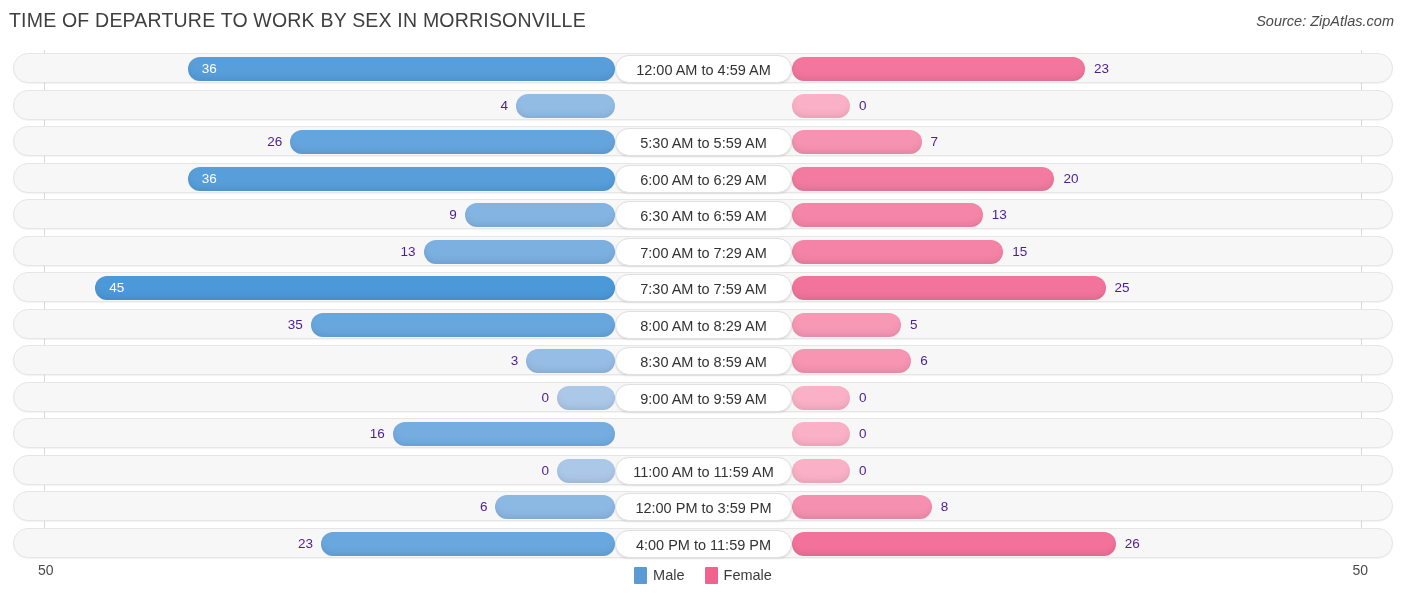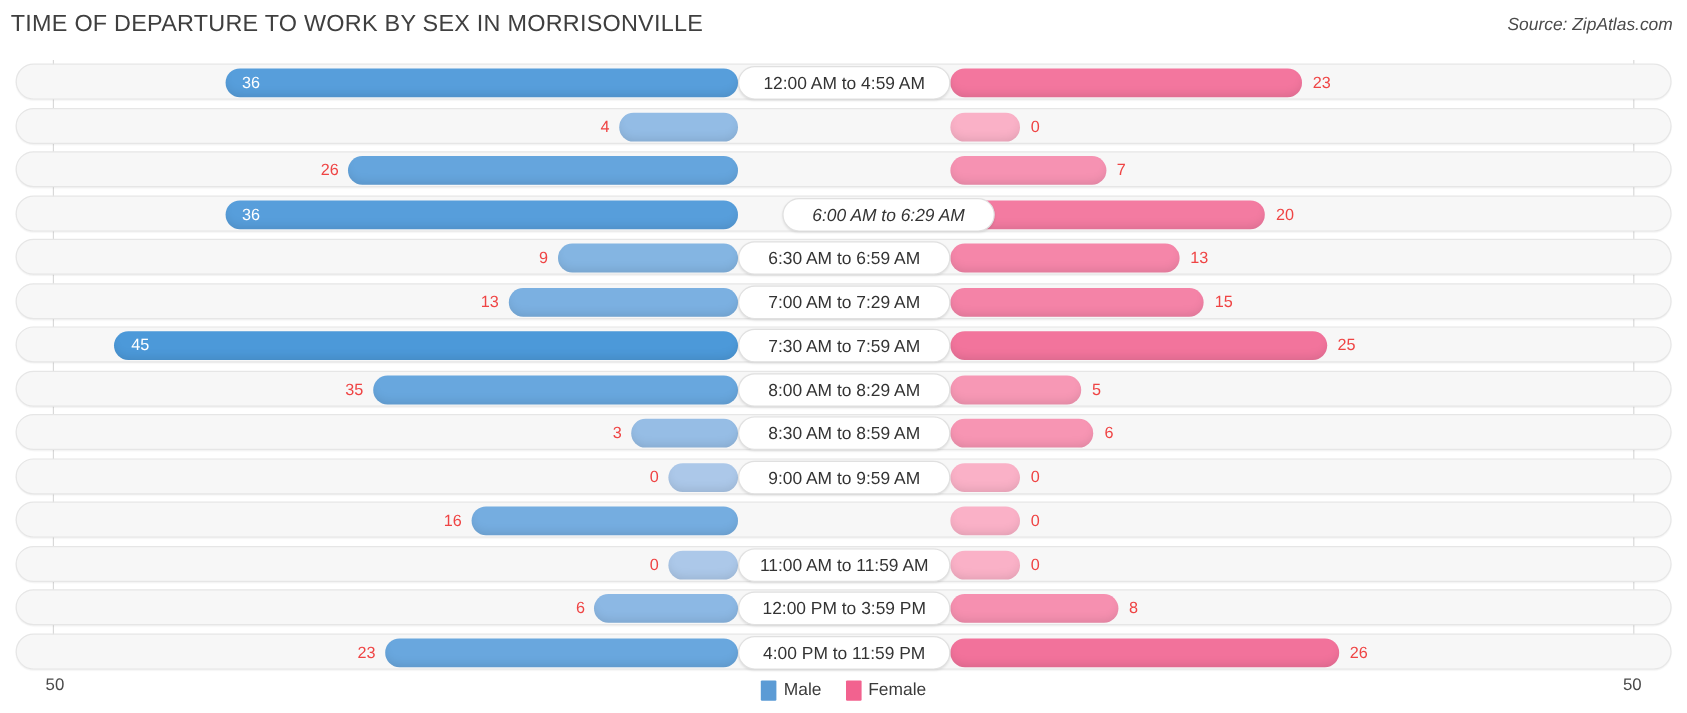--- a/index.html
+++ b/index.html
@@ -54,21 +54,21 @@
     box-shadow:inset 0 -5px 9px -4px rgba(0,0,0,.13);
   }
   .bar-female{
     background:#f2628f;
     box-shadow:inset 0 -5px 9px -4px rgba(0,0,0,.13);
   }
 
   
   .val{
     position:absolute;top:3px;height:24px;line-height:24px;
-    font-size:13.5px;color:#ef4444;white-space:nowrap;
+    font-size:13.5px;color:#4c1d95;white-space:nowrap;
   }
   .val-in{color:#ffffff;}
 
   
   .center-pill{
     position:absolute;top:1px;height:28px;line-height:28px;
     background:#ffffff;
     border:1px solid #e0e0e0;
     border-radius:14px;
     font-size:14.5px;color:#333333;
@@ -121,29 +121,30 @@
           <div class="bar bar-female" style="left: 792px; width: 58px; background: rgb(250, 177, 199);"></div>
           <div class="val" style="left: 859px;">0</div>
         </div>
       </div>
       <div class="row" style="top: 76px;">
         <div class="row-inner" style="left: -14px;">
           <div class="bar bar-male" style="left: 290.24px; width: 324.76px; background: rgb(101, 165, 221);"></div>
           <div class="val" style="left: 260.24px; width: 22px; text-align: right;">26</div>
           <div class="bar bar-female" style="left: 792px; width: 129.54px; background: rgb(246, 146, 178);"></div>
           <div class="val" style="left: 930.54px;">7</div>
+          <div class="center-pill" style="left: 615px; width: 177px;">5:30 AM to 5:59 AM</div>
         </div>
       </div>
       <div class="row" style="top: 112.5px;">
         <div class="row-inner" style="left: -14px;">
           <div class="bar bar-male" style="left: 187.64px; width: 427.36px; background: rgb(87, 158, 219);"></div>
           <div class="val val-in" style="left: 201.64px;">36</div>
           <div class="bar bar-female" style="left: 792px; width: 262.4px; background: rgb(243, 123, 161);"></div>
           <div class="val" style="left: 1063.4px;">20</div>
-          <div class="center-pill" style="left: 652px; width: 177px; font-style: italic;">6:00 AM to 6:29 AM</div>
+          <div class="center-pill" style="left: 615px; width: 177px;">6:00 AM to 6:29 AM</div>
         </div>
       </div>
       <div class="row" style="top: 149px;">
         <div class="row-inner" style="left: -14px;">
           <div class="bar bar-male" style="left: 464.66px; width: 150.34px; background: rgb(132, 181, 226);"></div>
           <div class="val" style="left: 434.66px; width: 22px; text-align: right;">9</div>
           <div class="bar bar-female" style="left: 792px; width: 190.86px; background: rgb(245, 134, 169);"></div>
           <div class="val" style="left: 991.86px;">13</div>
           <div class="center-pill" style="left: 615px; width: 177px;">6:30 AM to 6:59 AM</div>
         </div>

